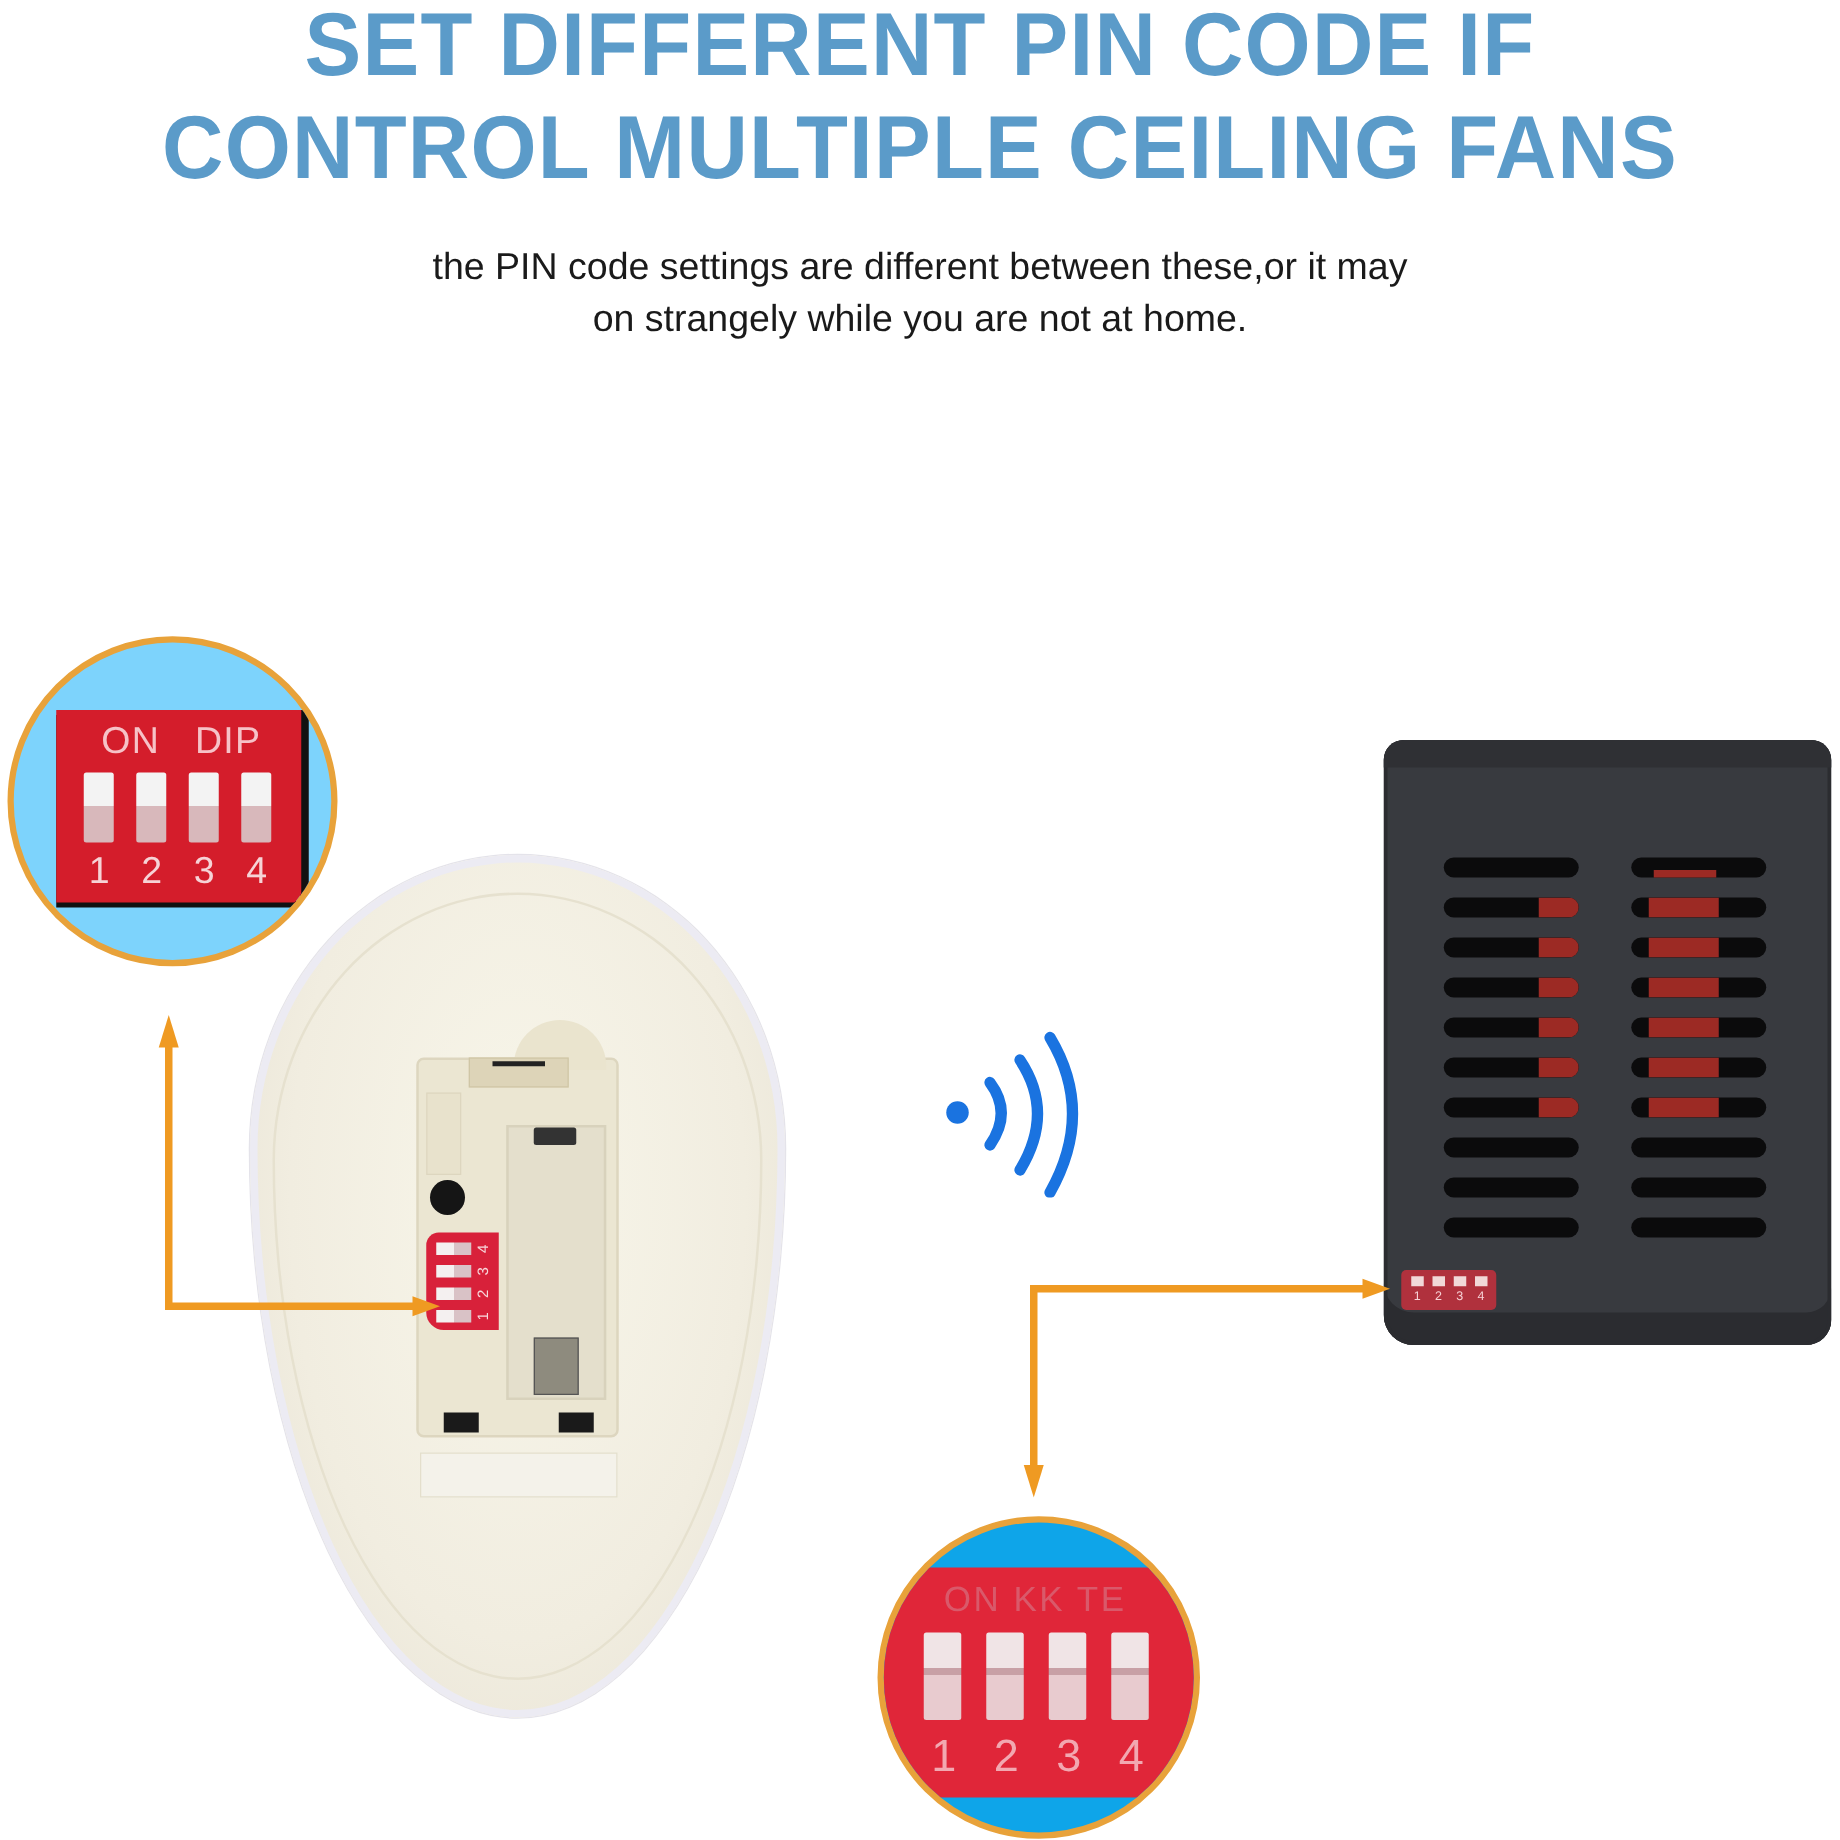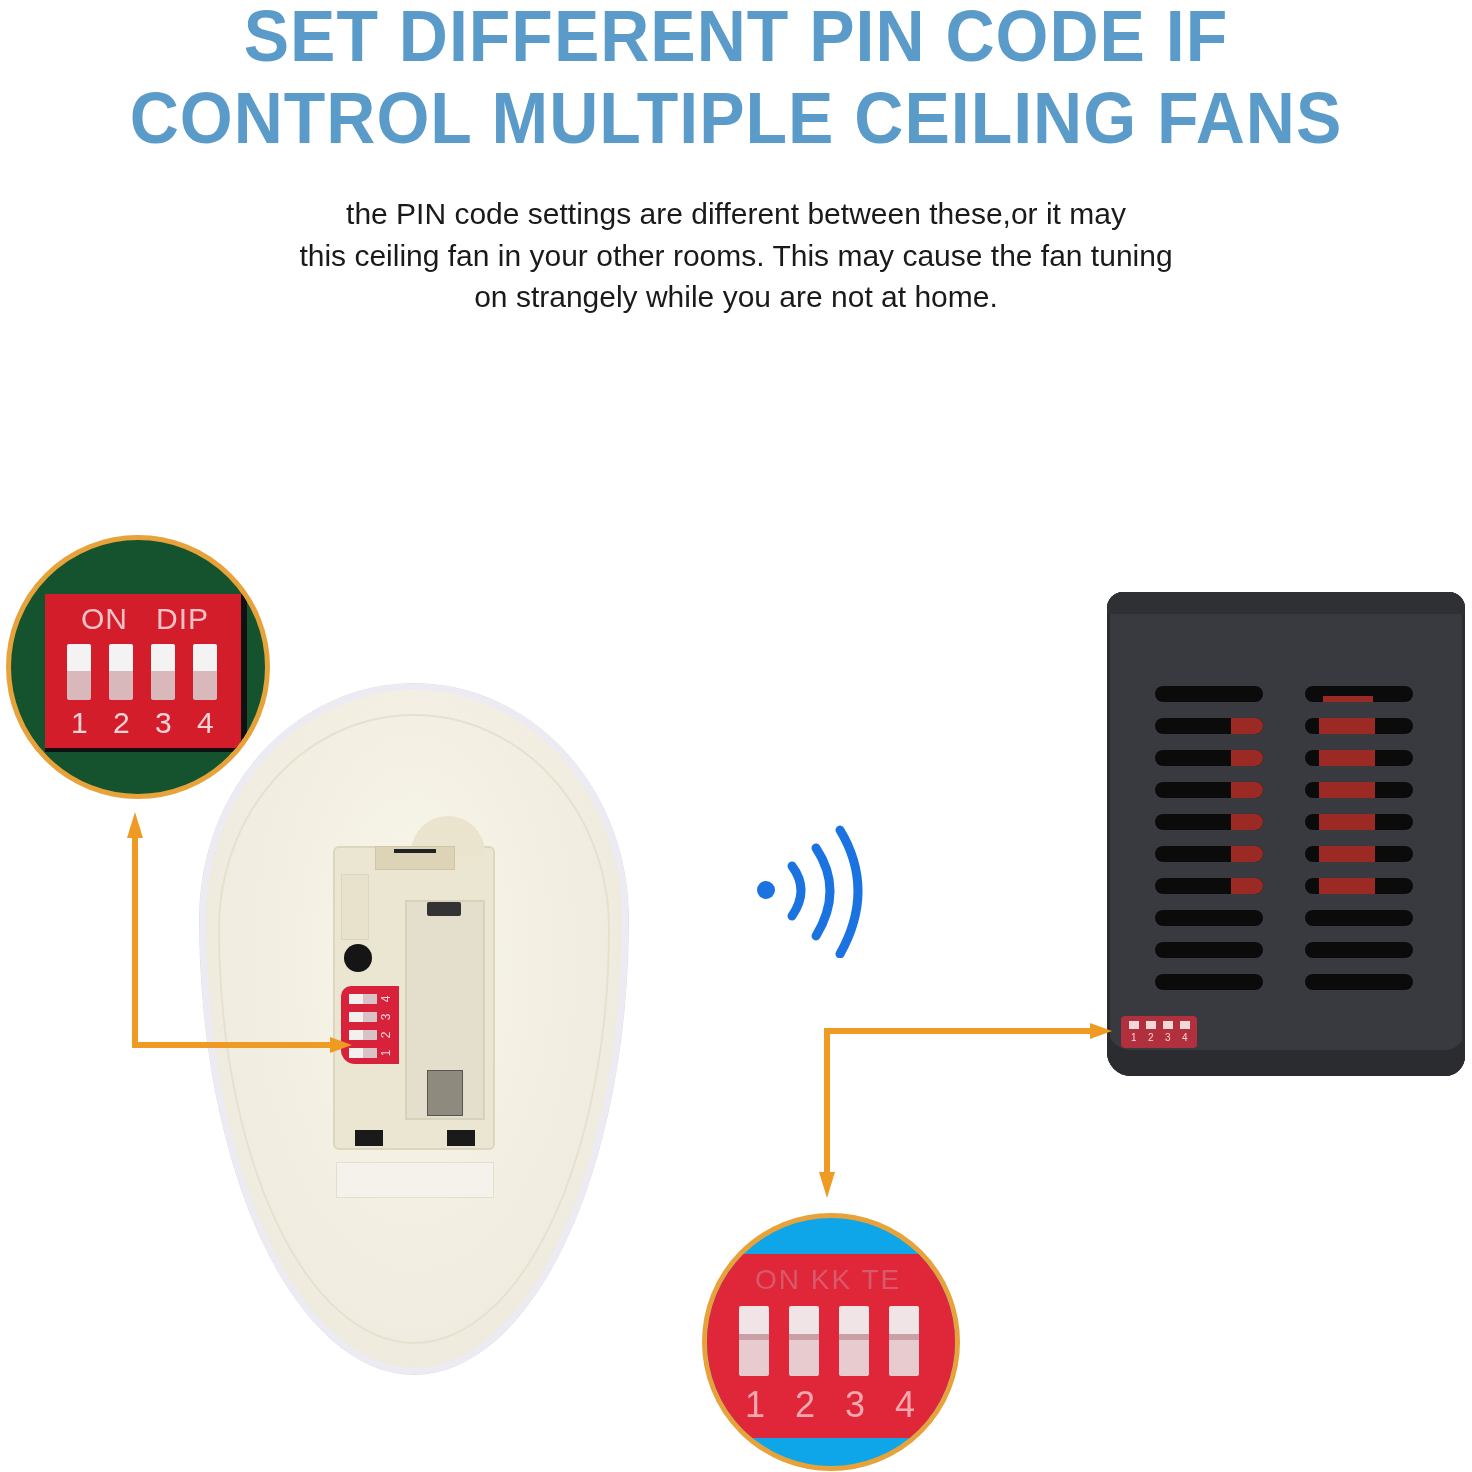--- a/index.html
+++ b/index.html
@@ -5,21 +5,21 @@
   html, body { margin: 0; padding: 0; background: #ffffff; }
   body { width: 1472px; height: 1472px; position: relative; overflow: hidden; font-family: "Liberation Sans", sans-serif; }
   .title { position: absolute; left: 0; width: 1472px; text-align: center; color: #5b9bc9; font-weight: bold; font-size: 68px; letter-spacing: 1px; line-height: 1; transform: scaleY(1.05); }
   .title.l1 { top: 2px; }
   .title.l2 { top: 84px; }
   .note { position: absolute; top: 193px; left: 180px; width: 1112px; text-align: center; color: #1a1a1a; font-size: 30px; line-height: 41.5px; }
   .note div { white-space: nowrap; }
 
   
   .mag { position: absolute; border-radius: 50%; border: 5px solid #e8a23a; overflow: hidden; box-sizing: border-box; }
-  .mag.tl { left: 6px; top: 535px; width: 264px; height: 264px; background: #14532d; }
+  .mag.tl { left: 6px; top: 509px; width: 264px; height: 264px; background: #7dd3fc; }
   .mag.br { left: 702px; top: 1213px; width: 258px; height: 258px; background: #0ea5e9; }
   .dip { position: absolute; background: #d7202e; }
   .mag.tl .dip { left: 34px; top: 54px; width: 196px; height: 154px; background: #d41d2b; box-shadow: 6px 0 0 #111, 0 4px 0 #111; }
   .mag.br .dip { left: 0; top: 36px; width: 252px; height: 184px; background: #e02639; }
   .dip-label { position: absolute; color: #f6c2c7; font-size: 30px; letter-spacing: 1px; white-space: nowrap; }
   .mag.tl .dip-label { left: 36px; top: 8px; }
   .mag.br .dip-label { left: 48px; top: 10px; color: #d9596a; font-size: 28px; letter-spacing: 2px; }
   .switch { position: absolute; width: 24px; height: 56px; background: linear-gradient(#f3f3f3 0 48%, #d8b8bb 48% 100%); border-radius: 2px; }
   .mag.br .switch { width: 30px; height: 70px; background: linear-gradient(#f0e4e6 0 40%, #c8a0a6 40% 48%, #e8cbcf 48% 100%); }
   .dip-num { position: absolute; color: #f6d3d6; font-size: 30px; }
@@ -60,21 +60,20 @@
   .arrowhead { position: absolute; width: 0; height: 0; }
 </style>
 </head>
 <body>
 
 <div class="title l1">SET DIFFERENT PIN CODE IF</div>
 <div class="title l2">CONTROL MULTIPLE CEILING FANS</div>
 
 <div class="note">
   <div>the PIN code settings are different between these,or it may</div>
-  <div>this ceiling fan in your other rooms. This may cause the fan tuning</div>
   <div>on strangely while you are not at home.</div>
 </div>
 
 <div class="mag tl">
   <div class="dip">
     <span class="dip-label"><span>ON</span>&nbsp;&nbsp;&nbsp;<span>DIP</span></span>
     <div class="switch" style="left:22px;top:50px"></div>
     <div class="switch" style="left:64px;top:50px"></div>
     <div class="switch" style="left:106px;top:50px"></div>
     <div class="switch" style="left:148px;top:50px"></div>

